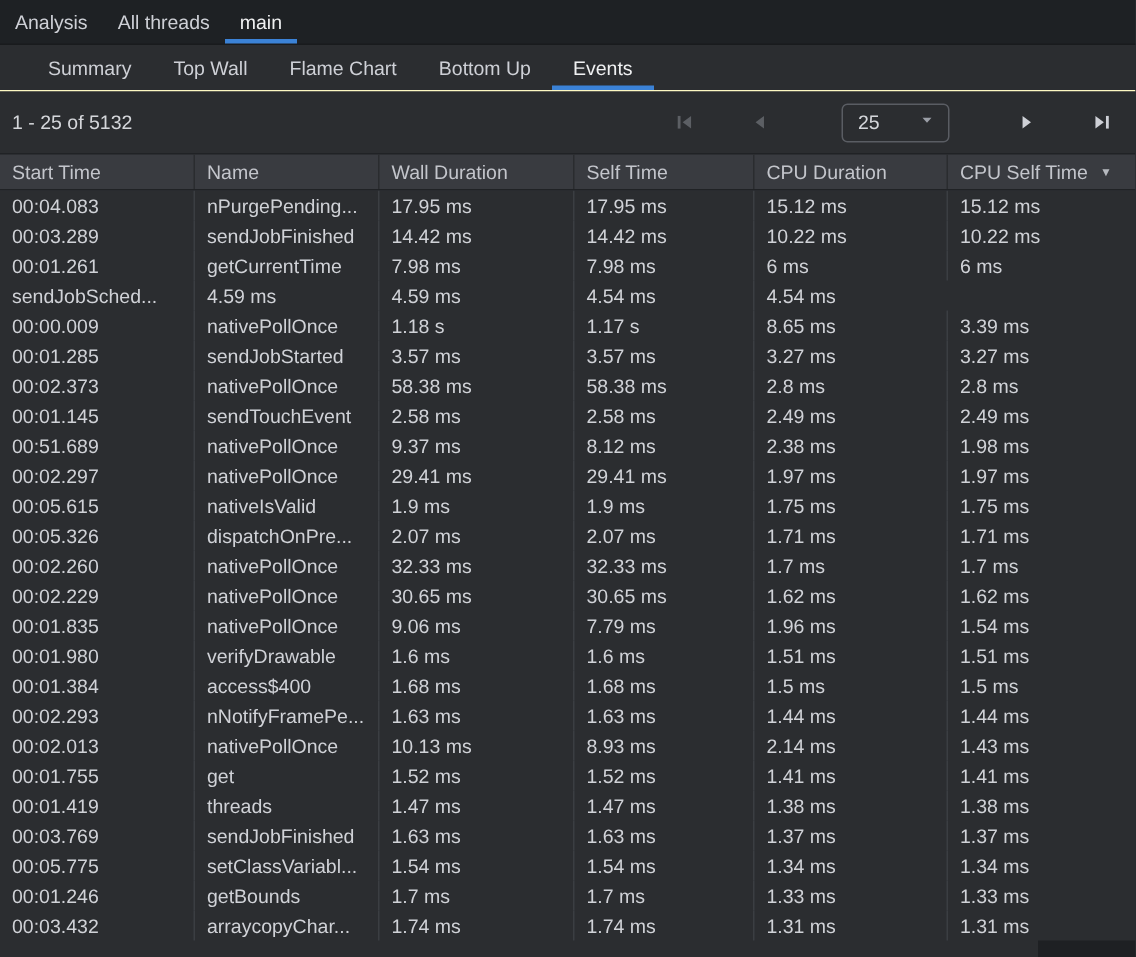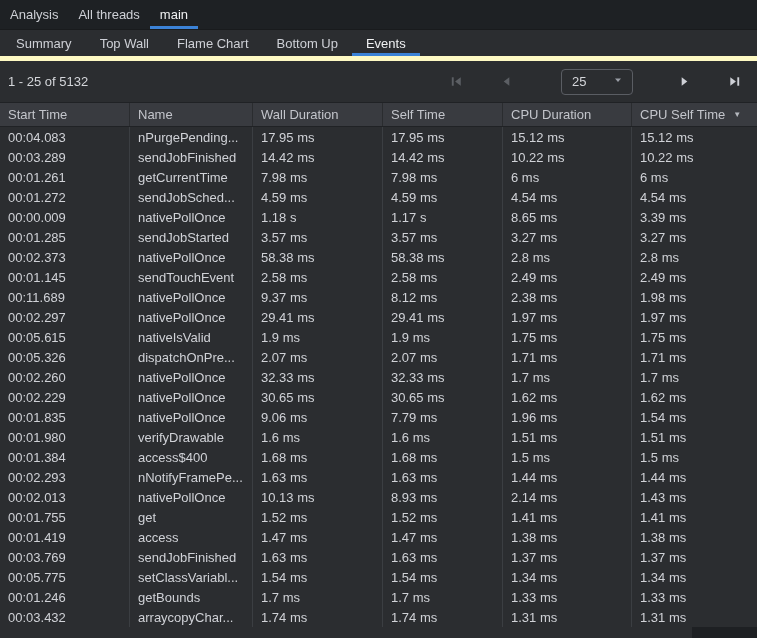--- a/index.html
+++ b/index.html
@@ -7,21 +7,21 @@
   body {
     font-family:"Liberation Sans","DejaVu Sans",sans-serif;
     background:#2b2d30; color:#ced0d6; font-size:13px;
     -webkit-font-smoothing:antialiased;
   }
   .app { width:757px; height:638px; display:flex; flex-direction:column; background:#2b2d30; position:relative; }
 
   
   .tabbar { display:flex; align-items:stretch; flex-shrink:0; }
   .tabbar-threads { height:30px; background:#1e2124; border-bottom:1px solid #191b1d; padding-left:0; }
-  .tabbar-views  { height:31px; background:#2b2d30; border-bottom:5px solid #fef9c3; padding-left:2px; }
+  .tabbar-views  { height:31px; background:#2b2d30; border-bottom:1px solid #fef9c3; padding-left:18px; }
   .tab {
     display:flex; align-items:center; padding:0 10px; cursor:default;
     border-bottom:3px solid transparent; border-top:3px solid transparent;
     color:#ced0d6; white-space:nowrap;
   }
   .tabbar-views .tab { padding:0 14px; }
   .tab.selected { border-bottom-color:#3b82d6; color:#f0f1f2; }
 
   
   .toolbar {
@@ -177,21 +177,20 @@
       </div>
       <div class="tr grid-row">
         <div class="td">00:01.261</div>
         <div class="td">getCurrentTime</div>
         <div class="td">7.98 ms</div>
         <div class="td">7.98 ms</div>
         <div class="td">6 ms</div>
         <div class="td">6 ms</div>
       </div>
       <div class="tr grid-row">
-        <div class="td">00:01.272</div>
         <div class="td">sendJobSched...</div>
         <div class="td">4.59 ms</div>
         <div class="td">4.59 ms</div>
         <div class="td">4.54 ms</div>
         <div class="td">4.54 ms</div>
       </div>
       <div class="tr grid-row">
         <div class="td">00:00.009</div>
         <div class="td">nativePollOnce</div>
         <div class="td">1.18 s</div>
@@ -217,21 +216,21 @@
       </div>
       <div class="tr grid-row">
         <div class="td">00:01.145</div>
         <div class="td">sendTouchEvent</div>
         <div class="td">2.58 ms</div>
         <div class="td">2.58 ms</div>
         <div class="td">2.49 ms</div>
         <div class="td">2.49 ms</div>
       </div>
       <div class="tr grid-row">
-        <div class="td">00:11.689</div>
+        <div class="td">00:51.689</div>
         <div class="td">nativePollOnce</div>
         <div class="td">9.37 ms</div>
         <div class="td">8.12 ms</div>
         <div class="td">2.38 ms</div>
         <div class="td">1.98 ms</div>
       </div>
       <div class="tr grid-row">
         <div class="td">00:02.297</div>
         <div class="td">nativePollOnce</div>
         <div class="td">29.41 ms</div>
@@ -314,21 +313,21 @@
       <div class="tr grid-row">
         <div class="td">00:01.755</div>
         <div class="td">get</div>
         <div class="td">1.52 ms</div>
         <div class="td">1.52 ms</div>
         <div class="td">1.41 ms</div>
         <div class="td">1.41 ms</div>
       </div>
       <div class="tr grid-row">
         <div class="td">00:01.419</div>
-        <div class="td">access</div>
+        <div class="td">threads</div>
         <div class="td">1.47 ms</div>
         <div class="td">1.47 ms</div>
         <div class="td">1.38 ms</div>
         <div class="td">1.38 ms</div>
       </div>
       <div class="tr grid-row">
         <div class="td">00:03.769</div>
         <div class="td">sendJobFinished</div>
         <div class="td">1.63 ms</div>
         <div class="td">1.63 ms</div>

